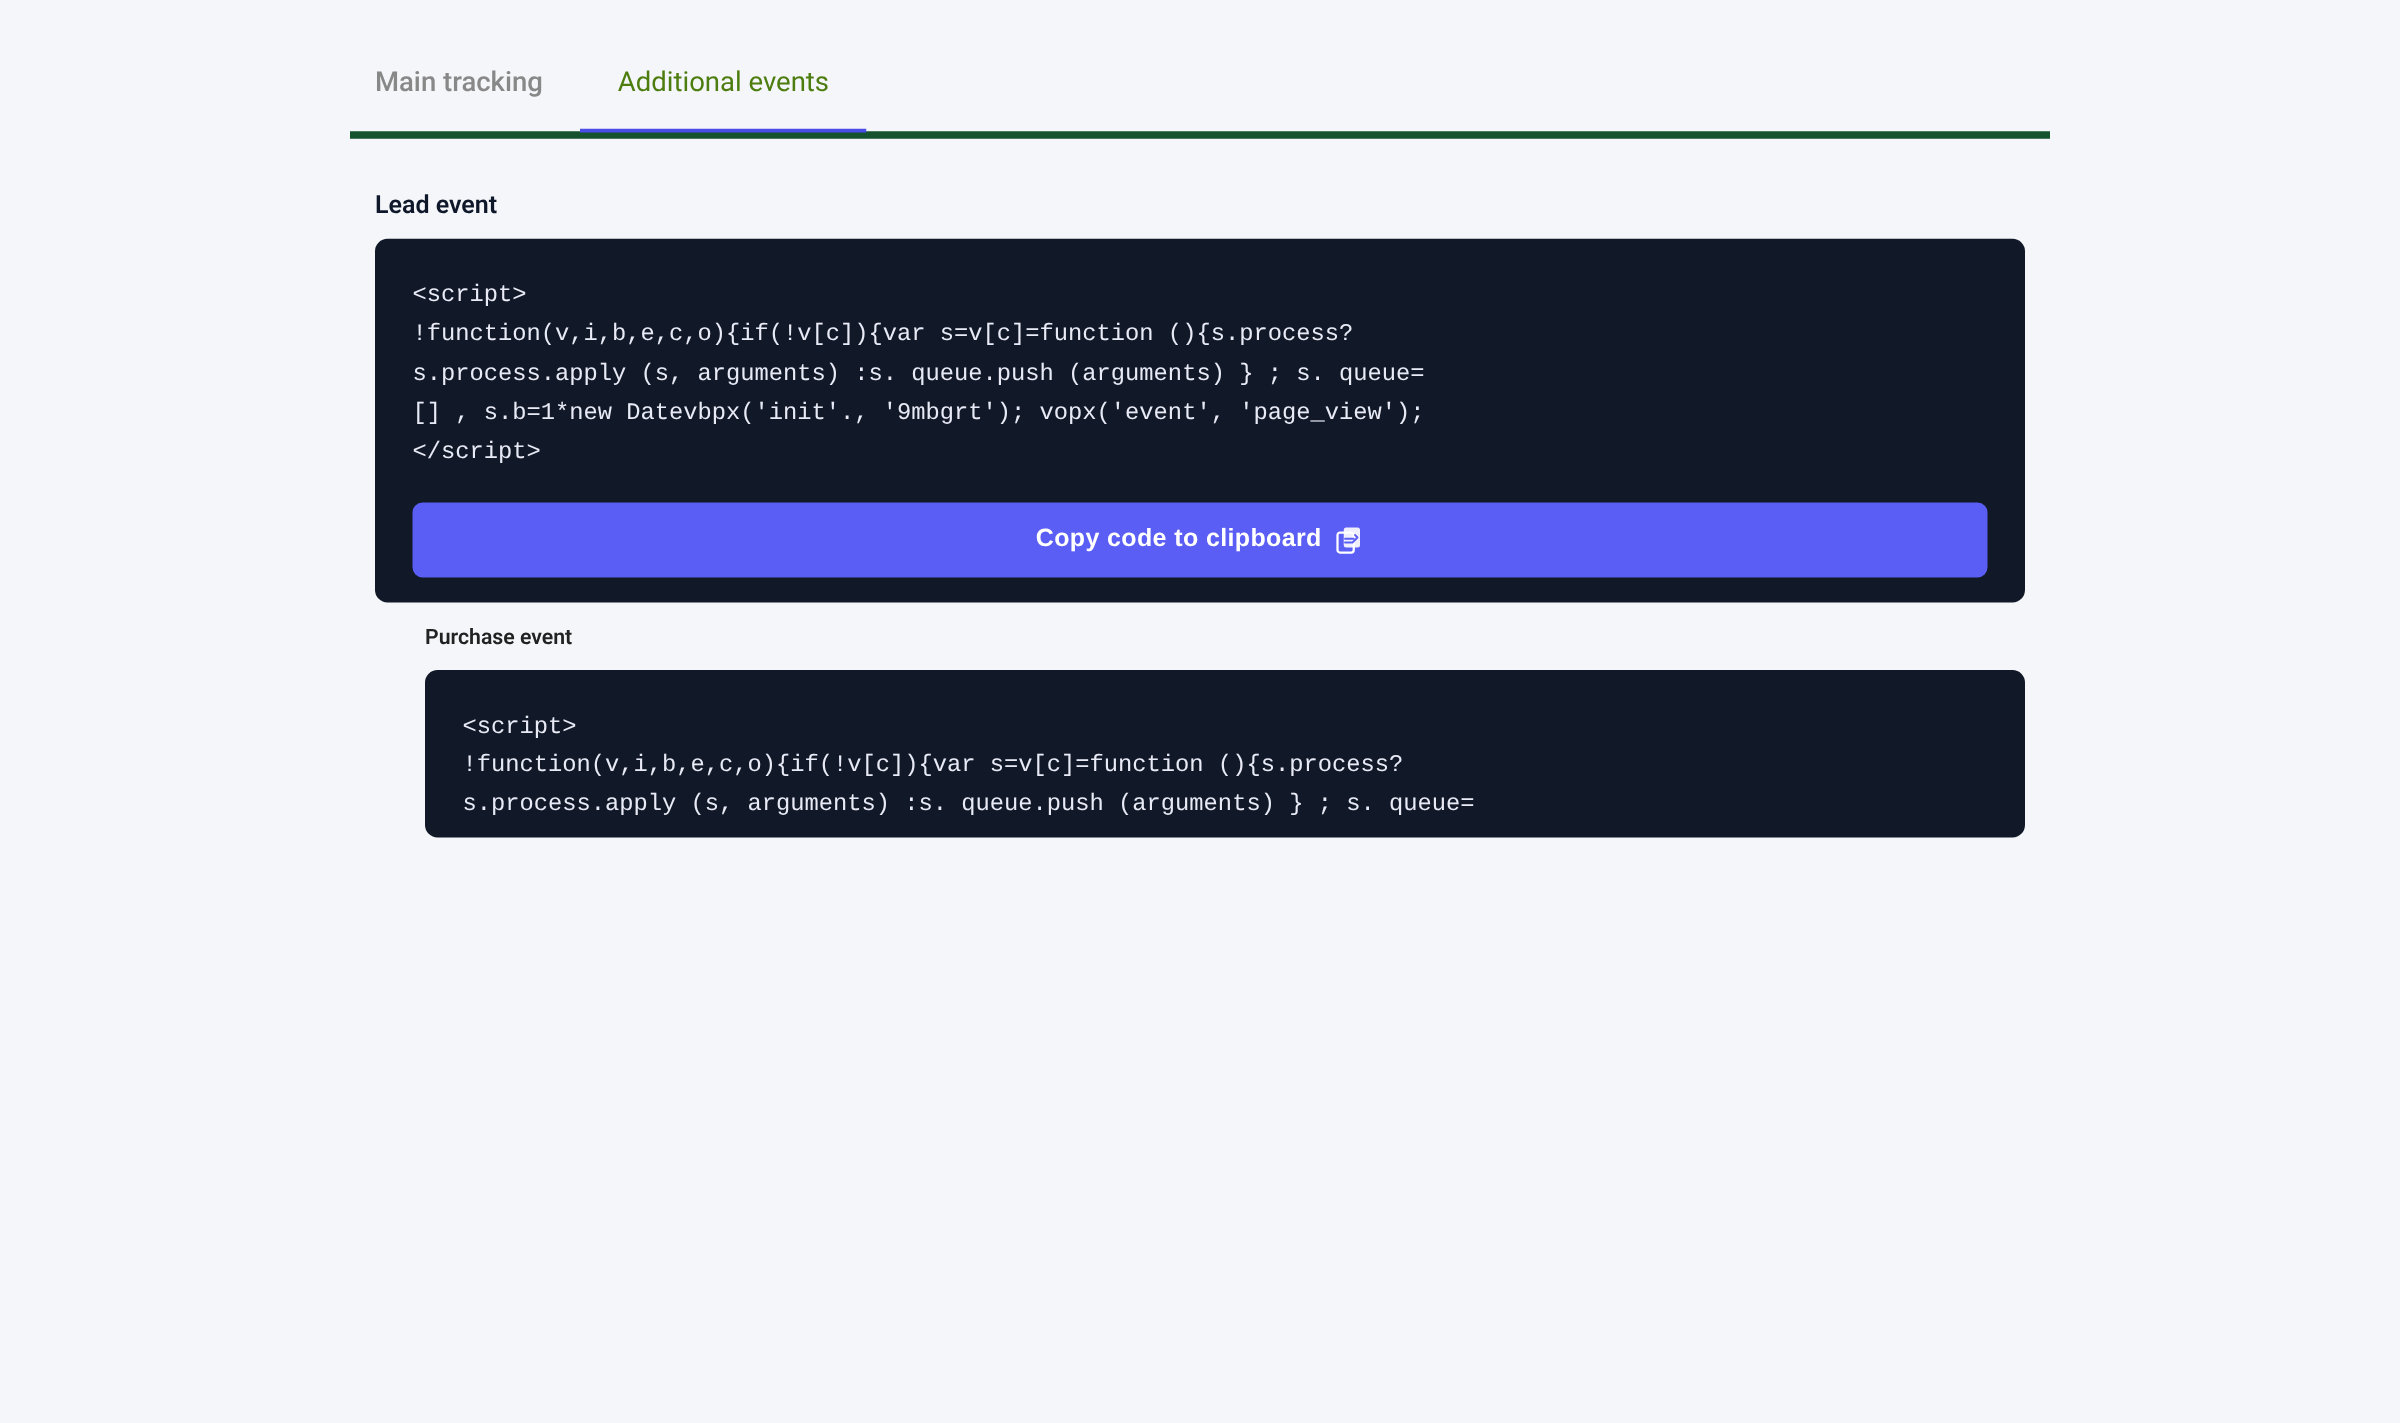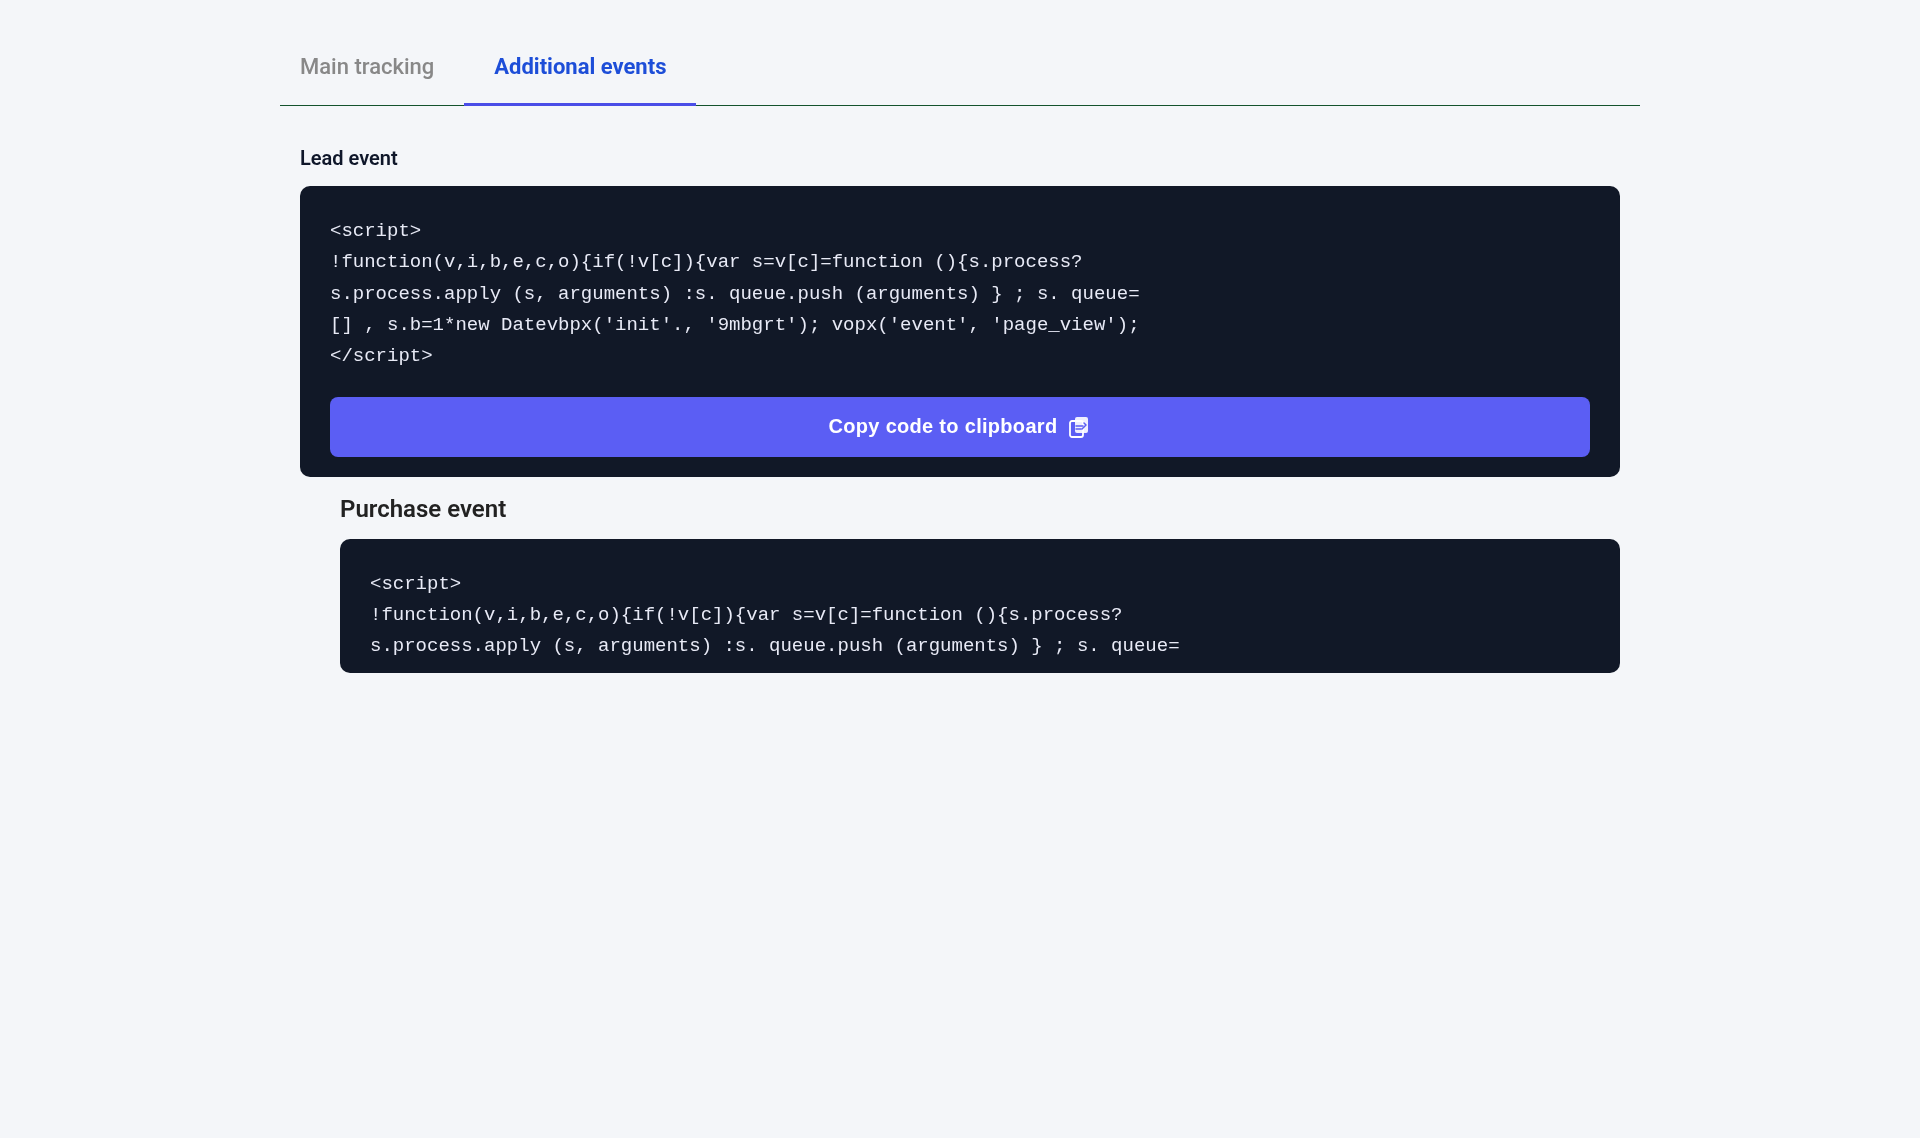--- a/index.html
+++ b/index.html
@@ -19,21 +19,21 @@
       max-width: 1440px;
       margin: 0 auto;
       padding: 0 40px;
       background: #f4f6f9;
     }
 
     
     .tabs-container {
       display: flex;
       align-items: flex-end;
-      border-bottom: 1px solid #14532d;
+      border-bottom: 6px solid #14532d;
       padding-top: 30px;
       background: #f4f6f9;
     }
 
     .tab {
       padding: 24px 30px;
       font-size: 22px;
       font-weight: 500;
       color: #888;
       cursor: pointer;
@@ -41,23 +41,23 @@
       margin-bottom: -1px;
       text-decoration: none;
       white-space: nowrap;
     }
 
     .tab:first-child {
       padding-left: 20px;
     }
 
     .tab.active {
-      color: #1d4ed8;
+      color: #4d7c0f;
       border-bottom: 3px solid #4a4de7;
-      font-weight: 700;
+      font-weight: 400;
     }
 
     
     .content {
       padding: 40px 20px;
     }
 
     
     .section-title {
       font-size: 20px;
@@ -113,21 +113,21 @@
       margin-bottom: 40px;
       max-width: 1300px;
     }
 
     
     .purchase-section {
       margin-left: 40px;
     }
 
     .purchase-section .section-title {
-      font-size: 24px;
+      font-size: 17px;
       font-weight: 600;
       color: #222;
       margin-bottom: 16px;
     }
 
     .code-block-wrapper-purchase {
       background-color: #111827;
       border-radius: 10px;
       padding: 30px 30px 10px 30px;
     }

